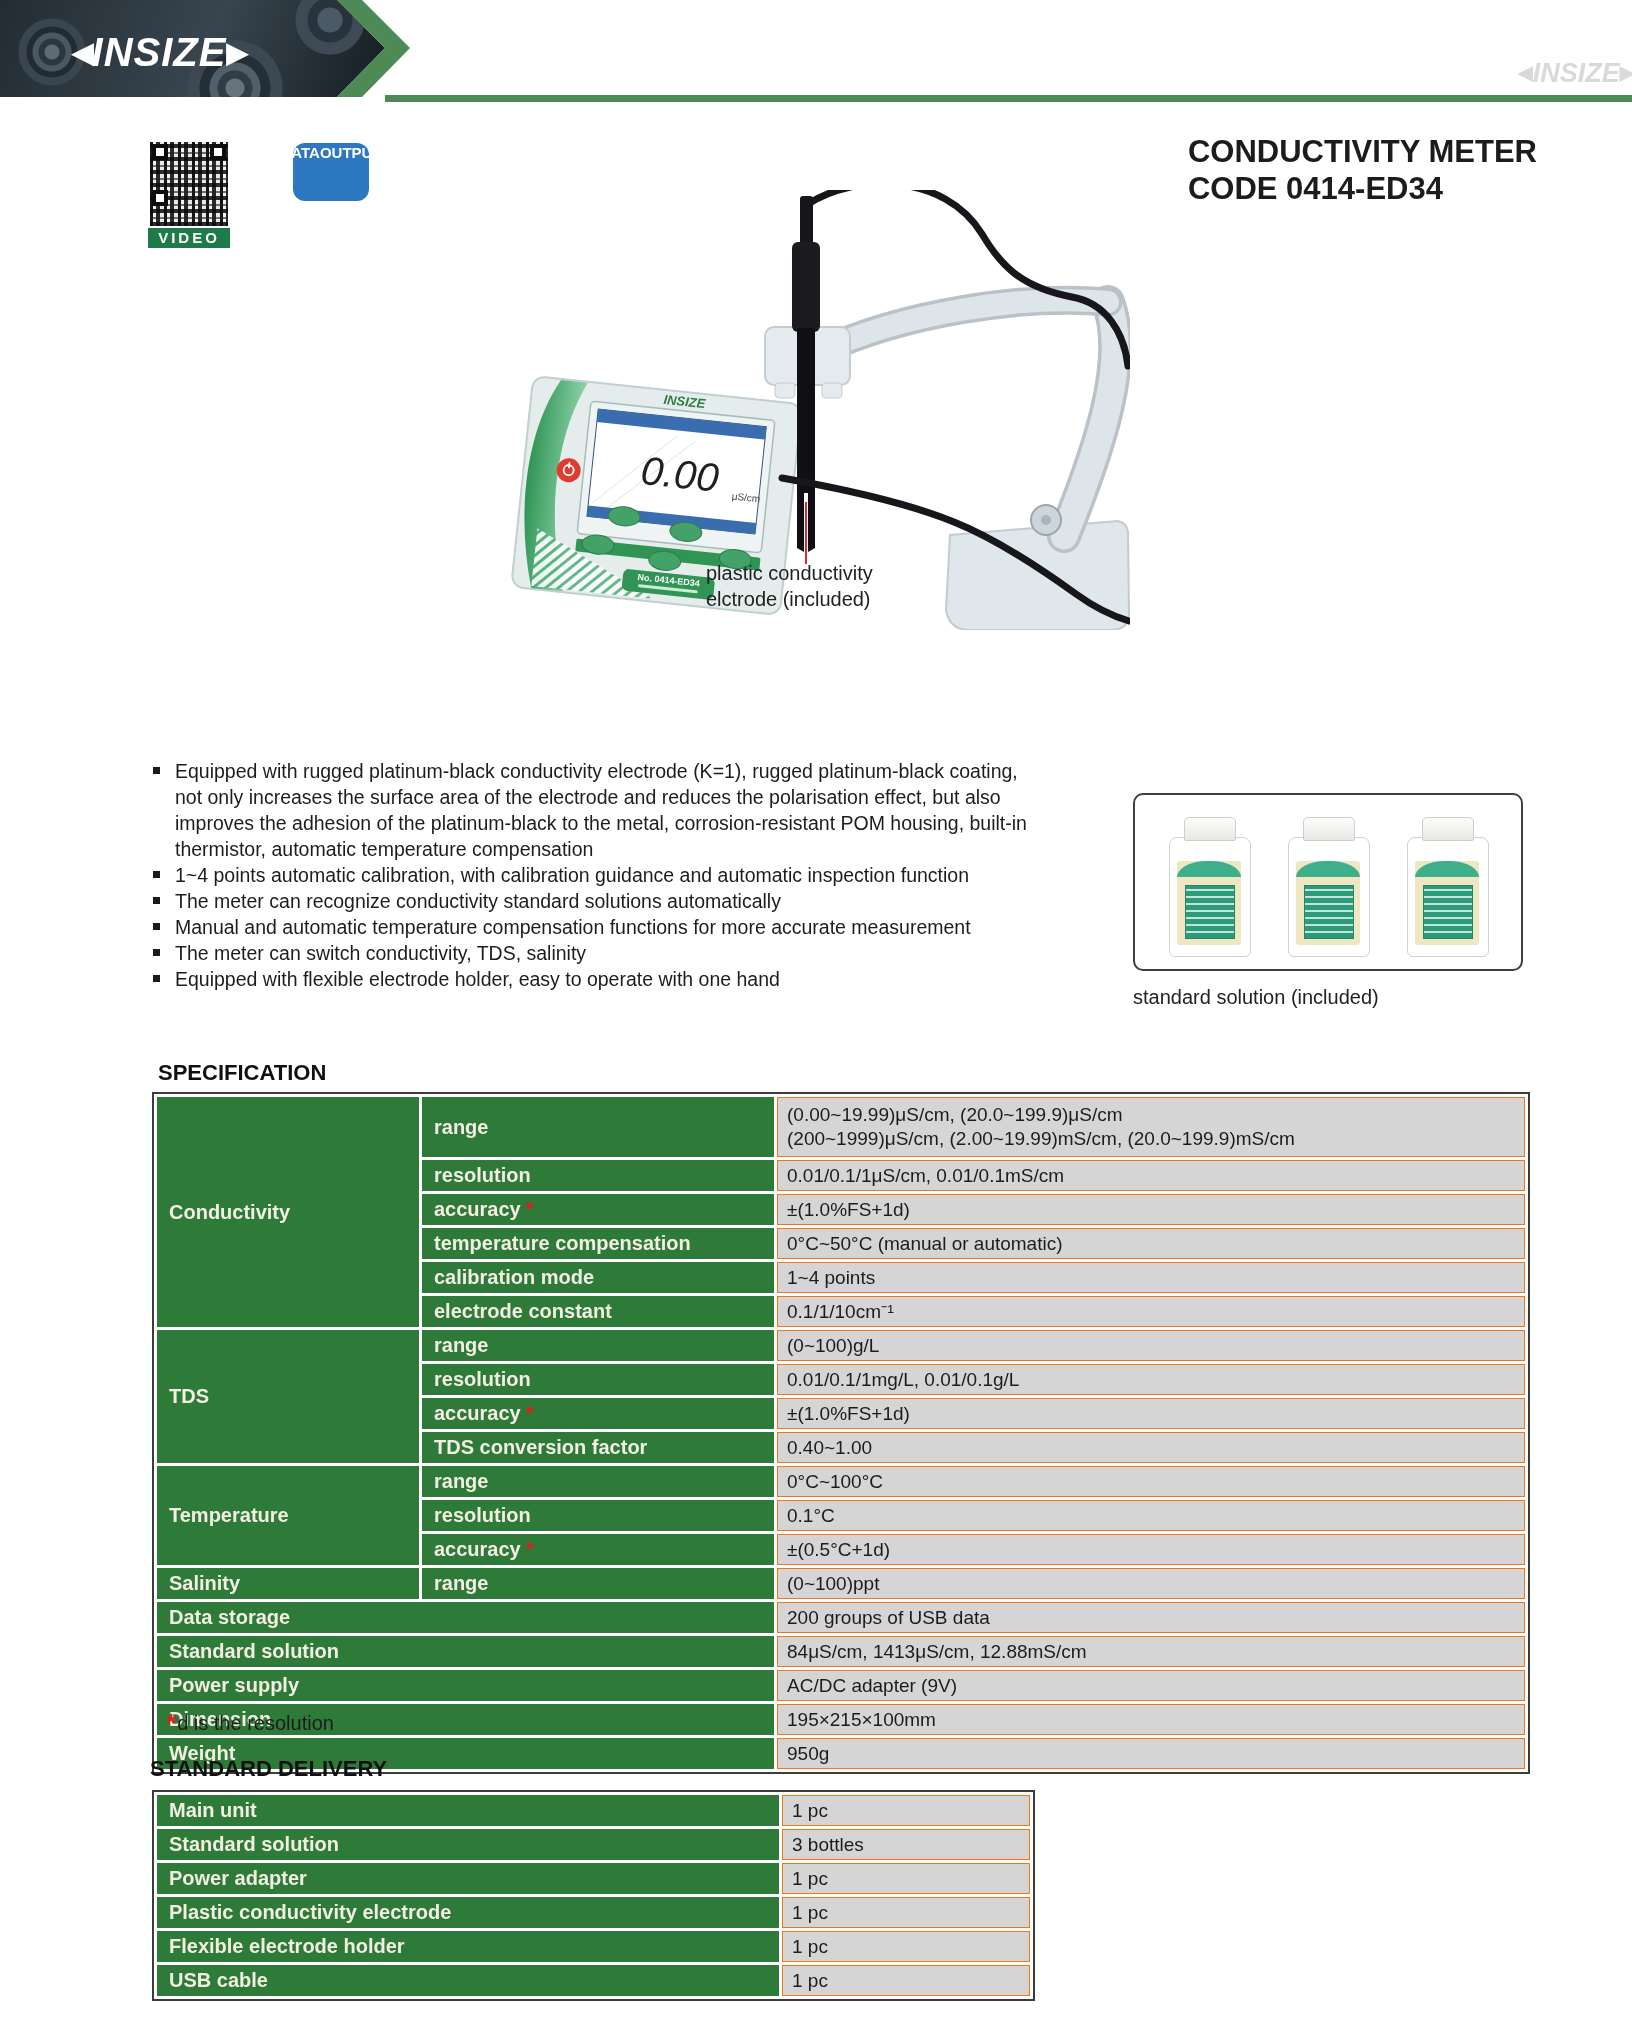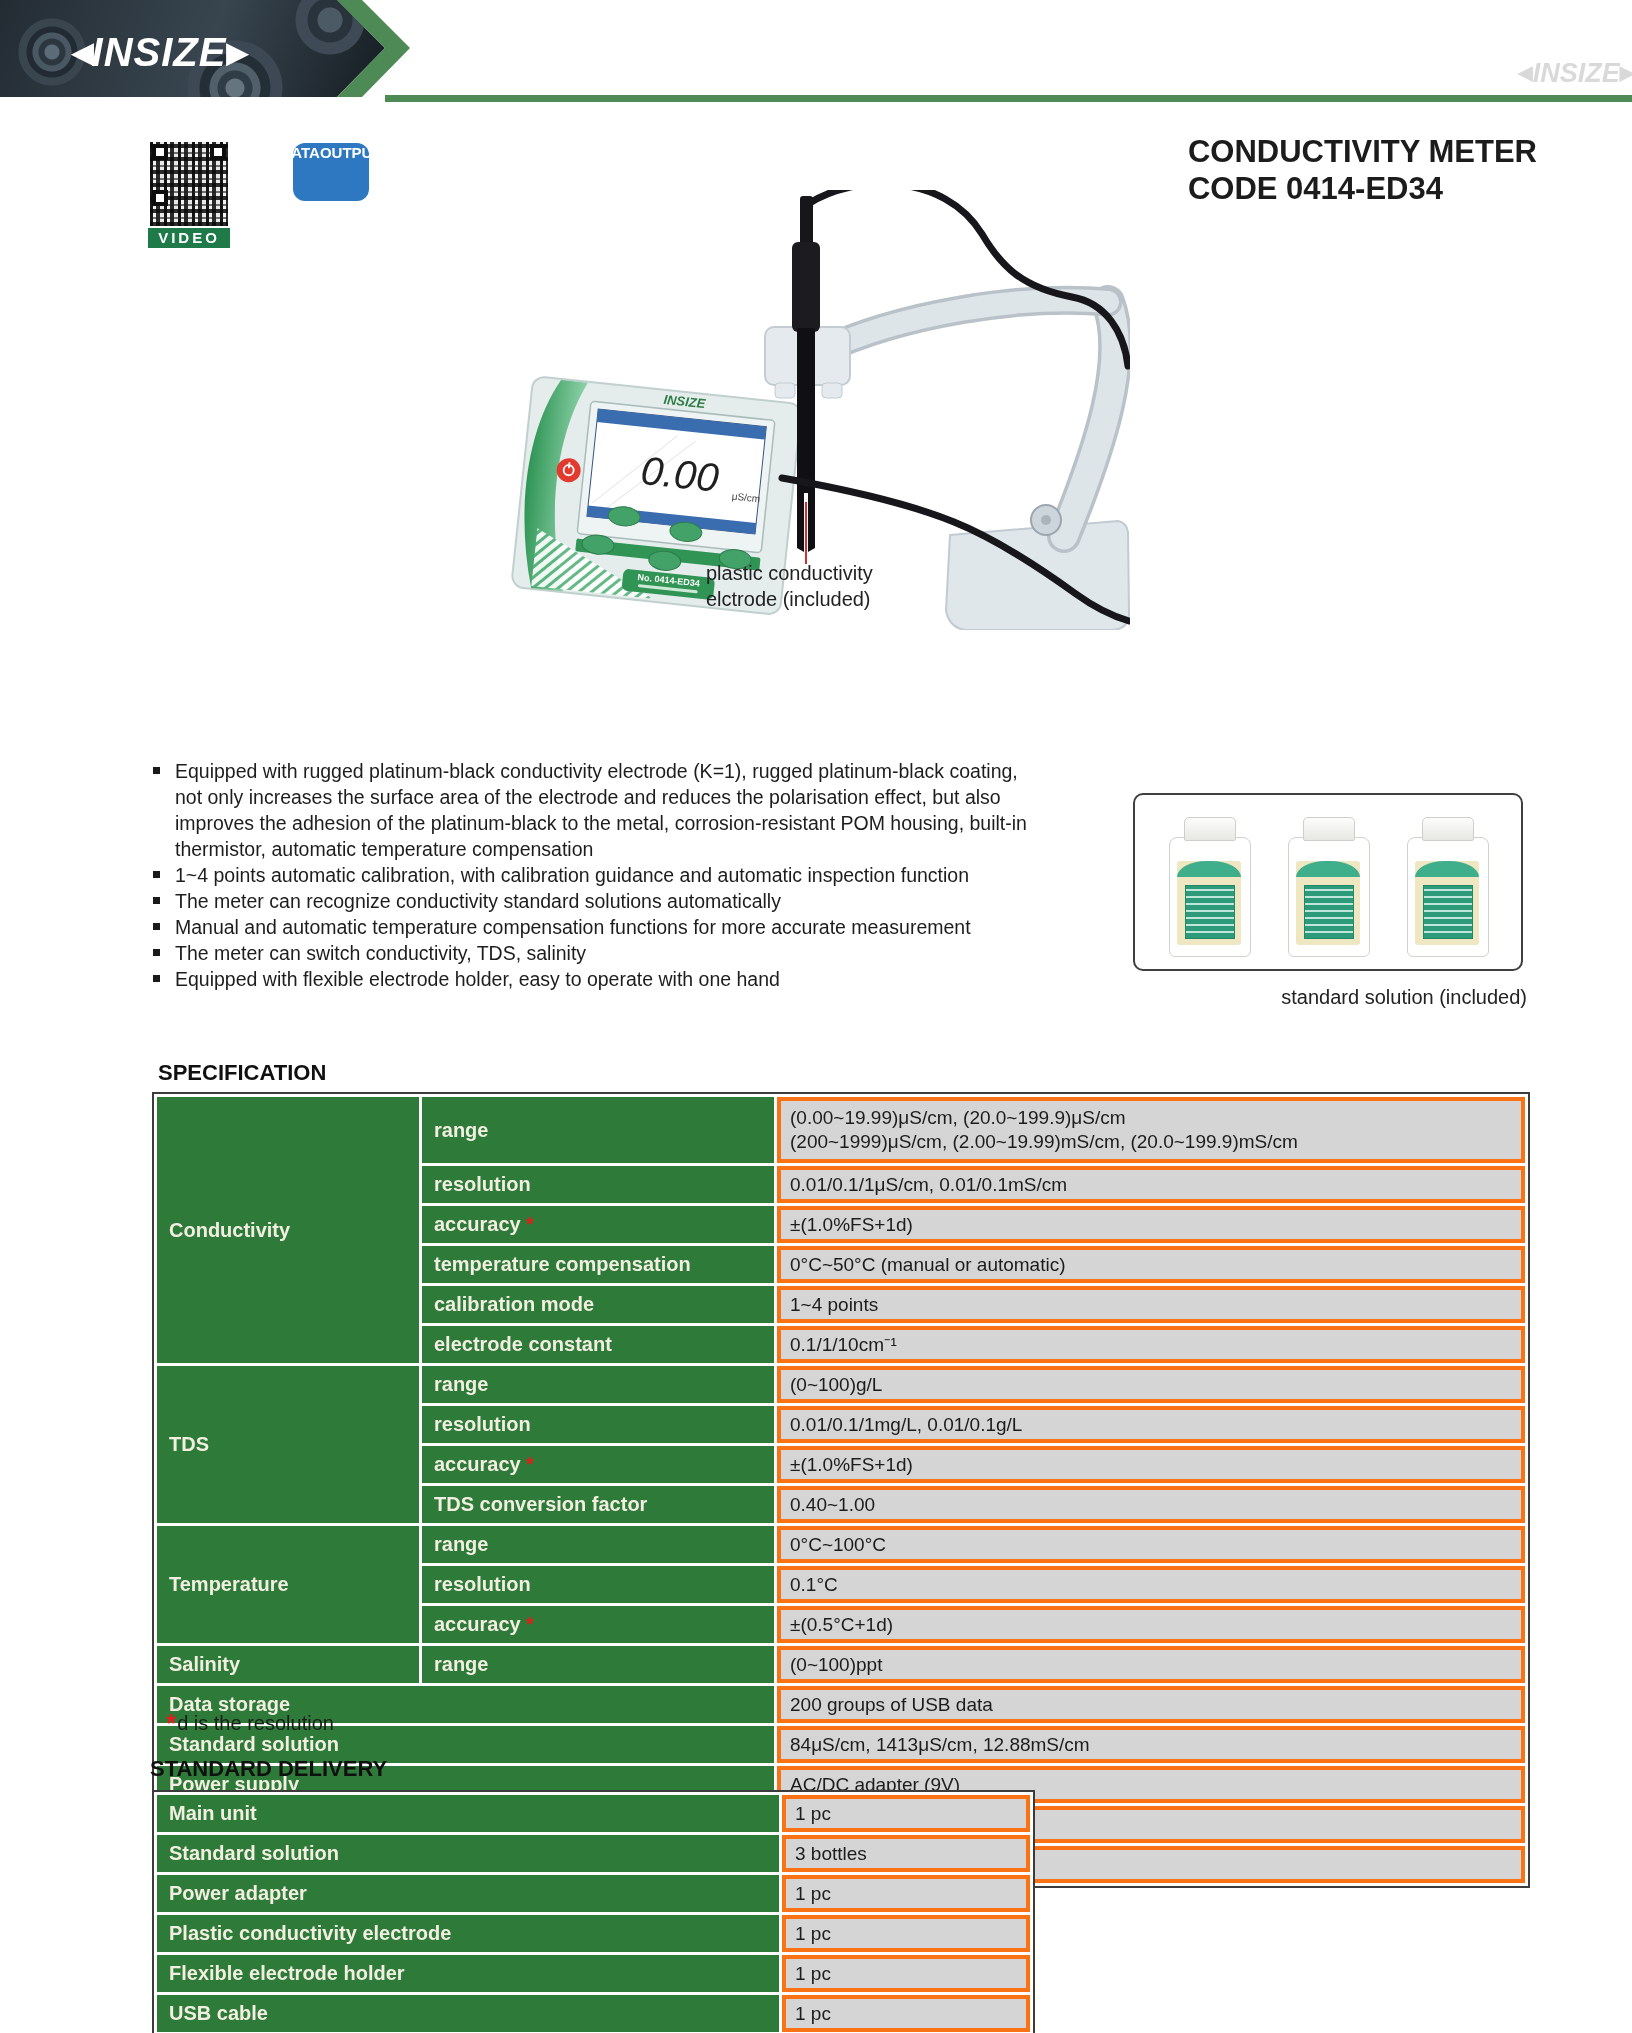--- a/index.html
+++ b/index.html
@@ -59,32 +59,32 @@
   .bottle .cap{position:absolute;left:21px;top:0;width:50px;height:22px;background:linear-gradient(#fdfdfd,#e7e7e3);
     border:1px solid #cfcfca;border-radius:5px 5px 2px 2px;}
   .bottle .body{position:absolute;left:6px;top:20px;width:80px;height:118px;background:linear-gradient(100deg,#fcfcfa,#ececе6 70%,#e2e2dc);
     border:1px solid #d2d2cc;border-radius:8px 8px 6px 6px;}
   .bottle .label{position:absolute;left:14px;top:44px;width:64px;height:84px;background:#efe6c2;border-radius:3px;}
   .bottle .label .band{position:absolute;left:0;top:0;width:64px;height:16px;background:#3fae8b;
     border-radius:60%/130% 130% 0 0;}
   .bottle .label .grid{position:absolute;left:8px;top:24px;width:48px;height:52px;background:
       repeating-linear-gradient(0deg,#2d9a79 0 5px,#bfe6d9 5px 7px),
       #2d9a79;border:1px solid #20876a;}
-  .solution-caption{position:absolute;left:1133px;top:986px;width:394px;text-align:right;font-size:20px;color:#222;}
+  .solution-caption{position:absolute;left:1133px;top:986px;width:394px;text-align:left;font-size:20px;color:#222;}
 
   
   .sec-heading{position:absolute;left:150px;font-weight:bold;font-size:22px;color:#101010;}
 
   
   table.spec{position:absolute;left:152px;top:1092px;border-collapse:separate;border-spacing:3px;
     background:#fff;border:2px solid #3c3c3c;table-layout:fixed;}
   table.del{position:absolute;left:152px;top:1790px;border-collapse:separate;border-spacing:3px;
     background:#fff;border:2px solid #3c3c3c;table-layout:fixed;}
   td.g{background:#2e7a38;color:#f2efe2;font-weight:bold;font-size:20px;padding:0 12px;vertical-align:middle;}
-  td.v{background:#d5d5d5;border:4px solid #f97316;font-size:19px;color:#1c1c1c;padding:1px 9px;
+  td.v{background:#d5d5d5;border:1px solid #f97316;font-size:19px;color:#1c1c1c;padding:1px 9px;
     vertical-align:middle;white-space:pre-line;line-height:24px;}
   tr.r td{height:27px;} tr.r2 td{height:56px;}
   .star{color:#e02020;font-weight:bold;margin-left:5px;}
   .footnote{position:absolute;left:166px;top:1708px;font-size:20px;color:#1d1d1d;}
   .footnote .fstar{color:#e02020;font-weight:bold;font-size:26px;vertical-align:-2px;margin-right:1px;}
 </style>
 </head>
 <body>
 
 <div class="page">

